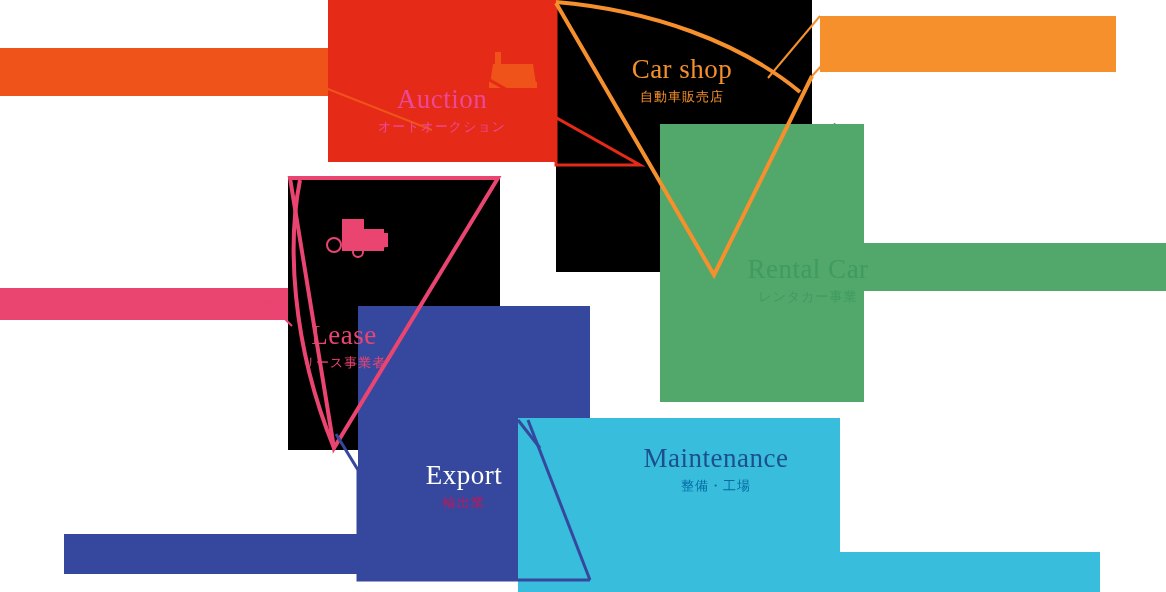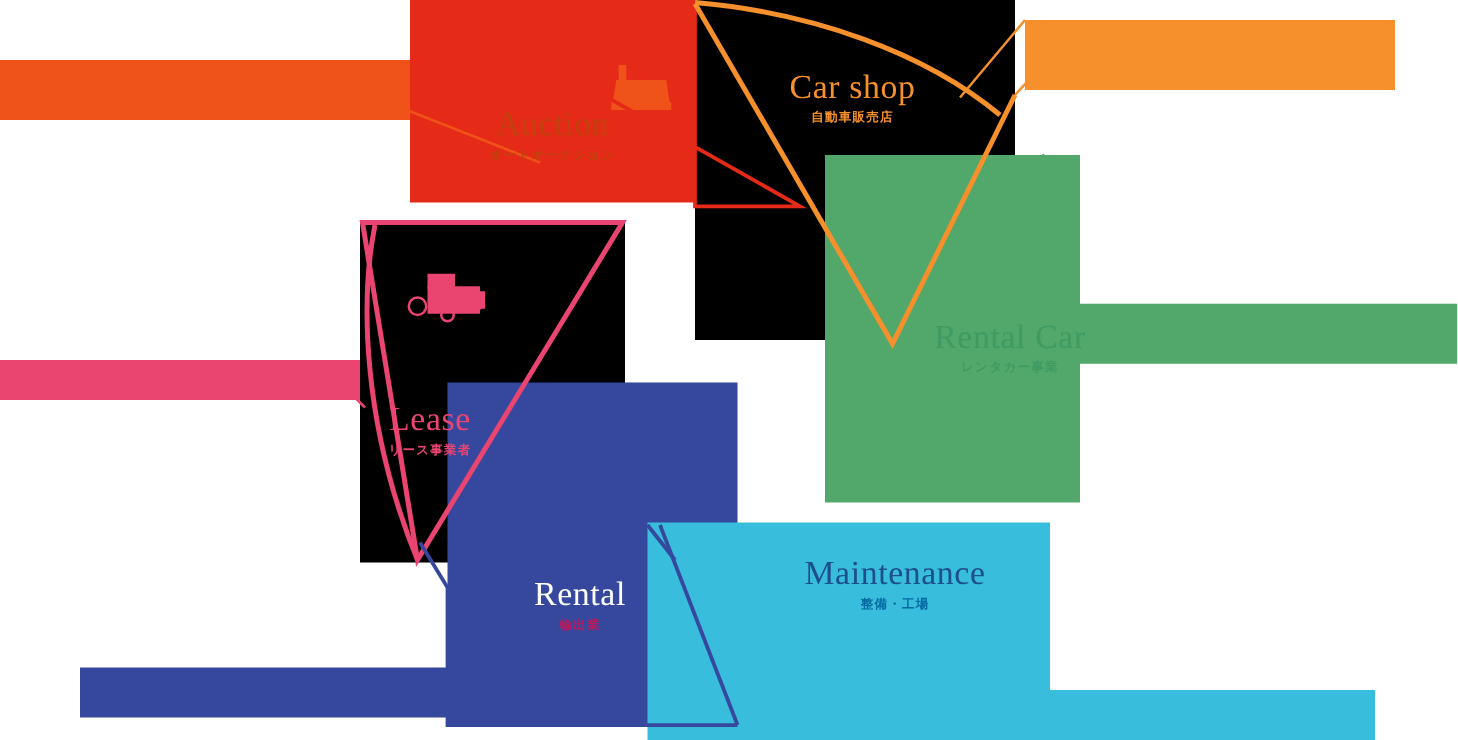--- a/index.html
+++ b/index.html
@@ -34,29 +34,29 @@
   }
   .seg-en{
     font-family:"Liberation Serif", serif;
     font-weight:400;
     font-size:27px;
     letter-spacing:.5px;
     display:block;
   }
   .seg-ja{
     font-family:"DejaVu Sans", sans-serif;
-    font-weight:700;
-    font-size:10px;
+    font-weight:400;
+    font-size:13px;
     letter-spacing:1px;
     display:block;
     margin-top:7px;
   }
 
   
-  .c-auction  {color:#c2410c;}
+  .c-auction  {color:#ec4899;}
   .c-carshop  {color:#f6902d;}
   .c-rental   {color:#3f9b62;}
   .c-lease    {color:#ea4471;margin-top:44px;}
   .c-export   {color:#ffffff;}
   .c-maint    {color:#1b4f8a;}
 
   .c-export .seg-en{color:#ffffff;}
   .c-export .seg-ja{color:#be185d;}
   .c-maint  .seg-en{color:#1c4f8c;}
   .c-maint  .seg-ja{color:#0369a1;}
@@ -157,21 +157,21 @@
       <span class="seg-en">Rental Car</span>
       <span class="seg-ja">レンタカー事業</span>
     </div>
 
     <div class="seg-label c-lease" style="left:232px;top:278px;width:224px;">
       <span class="seg-en">Lease</span>
       <span class="seg-ja">リース事業者</span>
     </div>
 
     <div class="seg-label c-export" style="left:352px;top:462px;width:224px;">
-      <span class="seg-en">Rental</span>
+      <span class="seg-en">Export</span>
       <span class="seg-ja">輸出業</span>
     </div>
 
     <div class="seg-label c-maint" style="left:600px;top:445px;width:232px;">
       <span class="seg-en">Maintenance</span>
       <span class="seg-ja">整備・工場</span>
     </div>
 
   </div>
 

